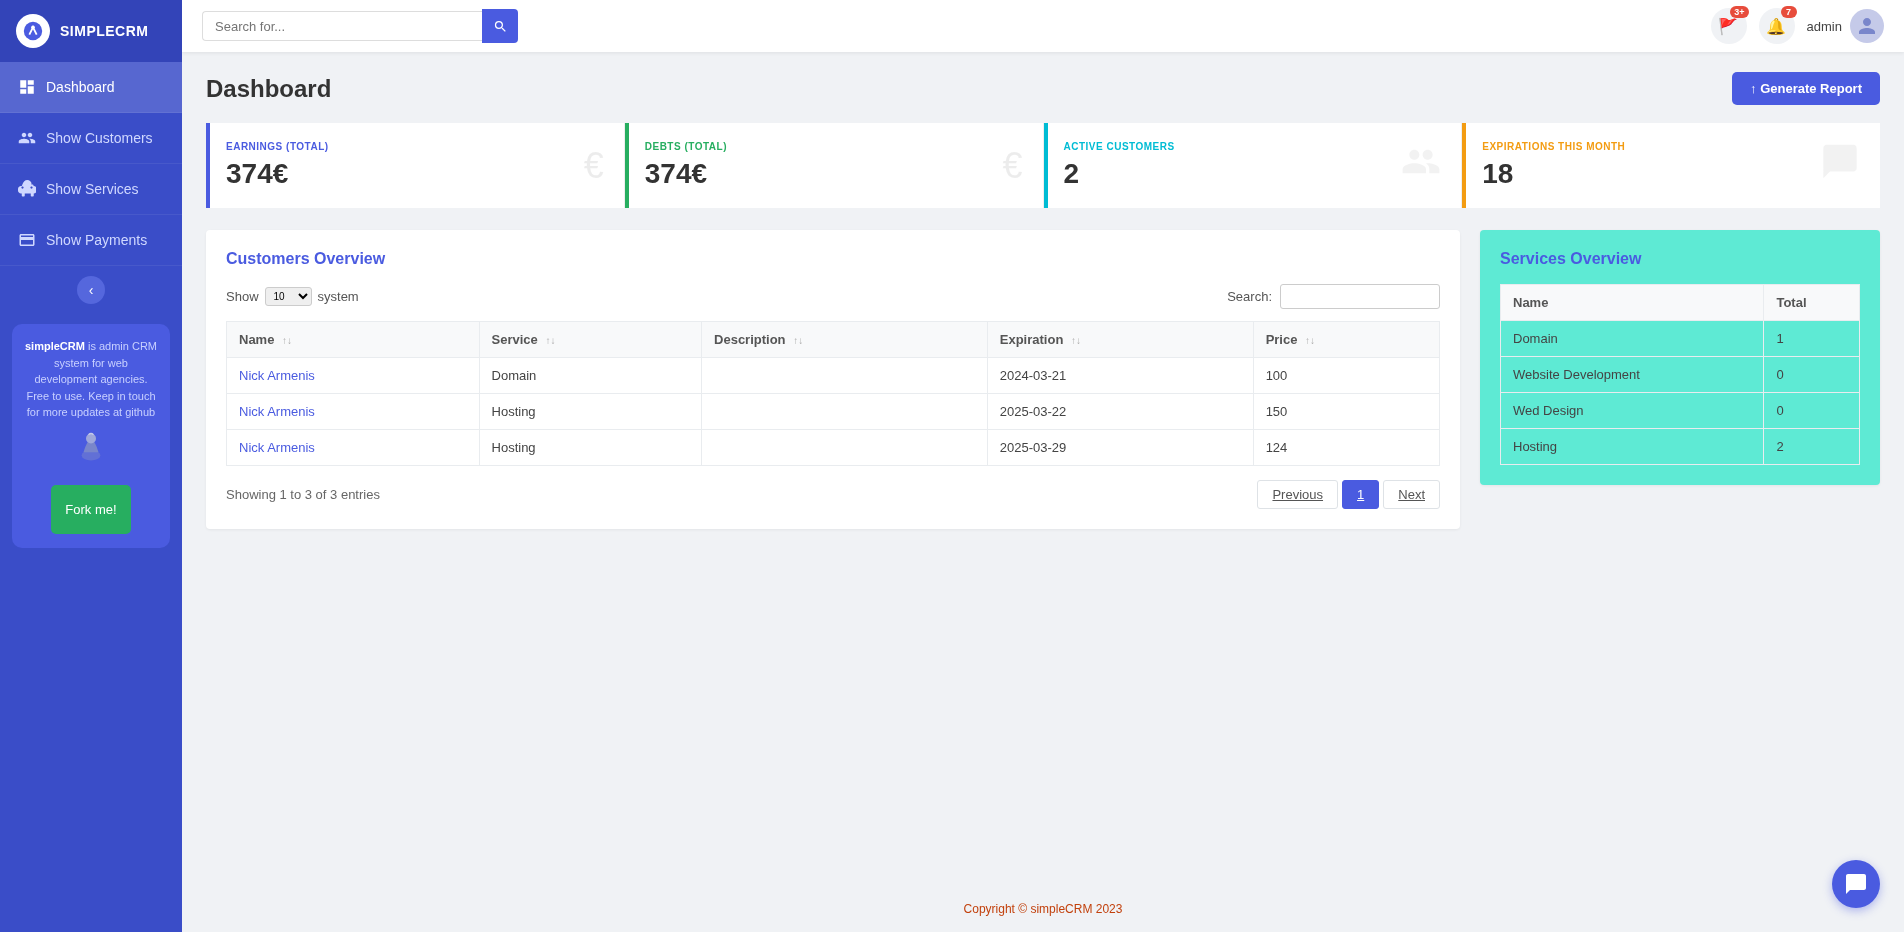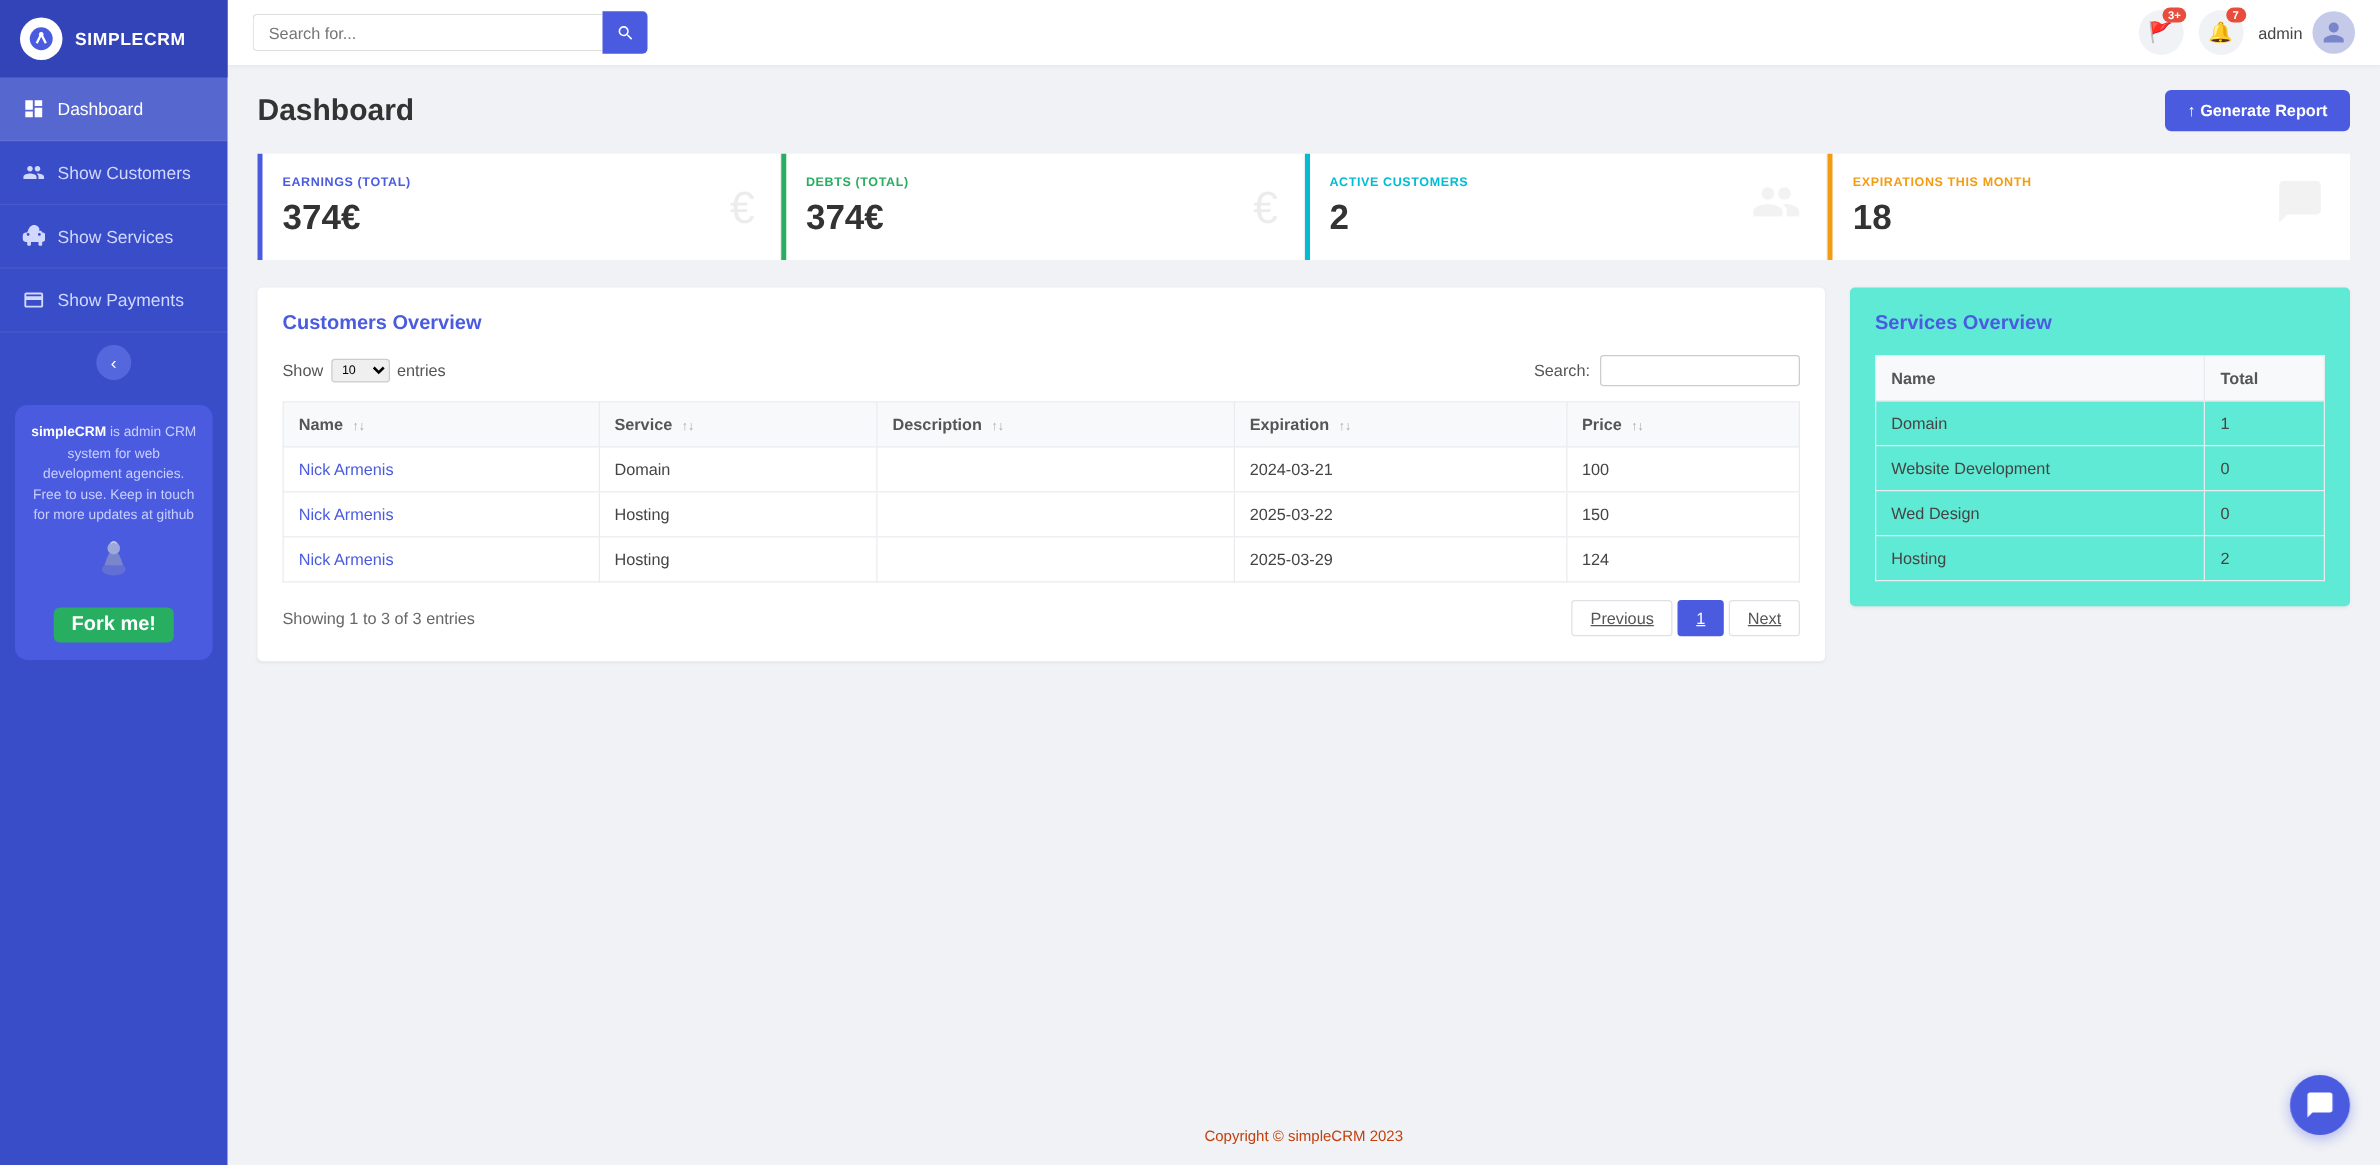--- a/index.html
+++ b/index.html
@@ -74,24 +74,24 @@
       line-height: 1.5;
     }
     .sidebar-promo strong { color: #fff; }
     .fork-btn {
       display: inline-block;
       margin-top: 10px;
       background: #27ae60;
       color: #fff;
       border: none;
       border-radius: 5px;
-      padding: 5px 14px;
-      font-size: 16px;
-      cursor: pointer;
-      font-weight: 700;
+      padding: 17px 14px;
+      font-size: 13px;
+      cursor: pointer;
+      font-weight: 400;
     }
 
     
     #main {
       flex: 1;
       display: flex;
       flex-direction: column;
       overflow-y: auto;
     }
 
@@ -528,21 +528,21 @@
 
         <div class="table-controls">
           <div class="show-entries">
             <span>Show</span>
             <select>
               <option>10</option>
               <option>25</option>
               <option>50</option>
               <option>100</option>
             </select>
-            <span>entries</span>
+            <span>system</span>
           </div>
           <div class="table-search">
             <span>Search:</span>
             <input type="text" style="">
           </div>
         </div>
 
         <table>
           <thead>
             <tr>

